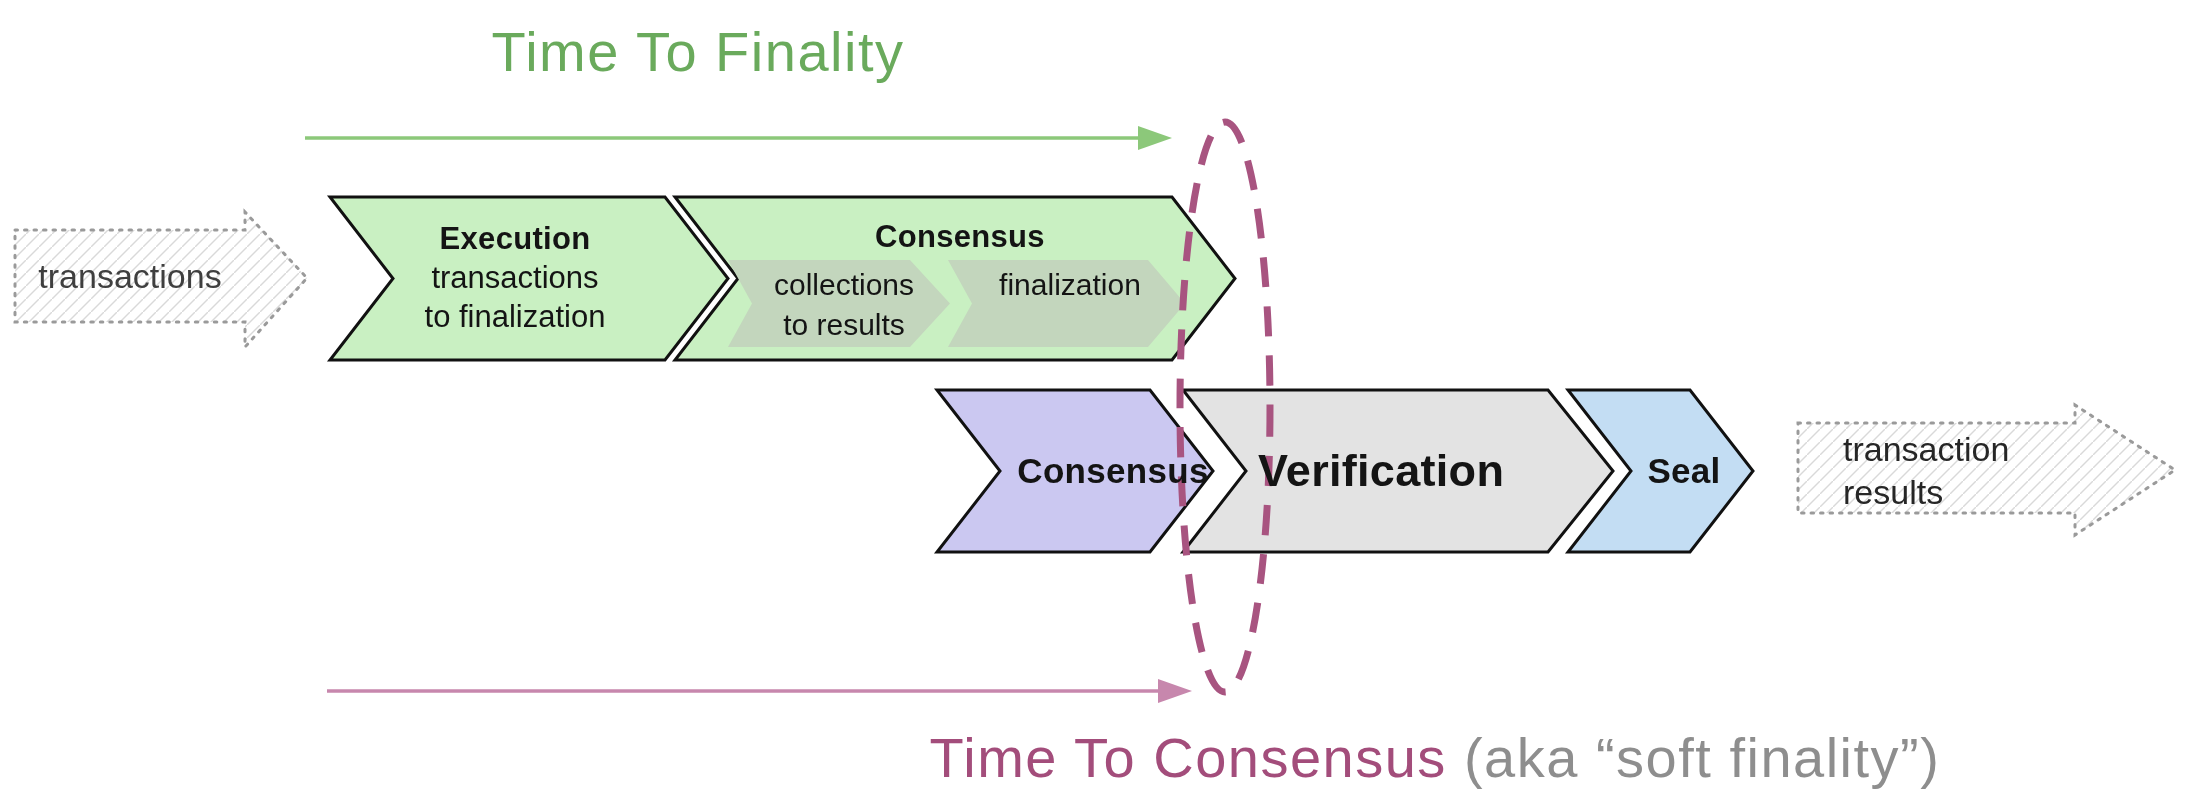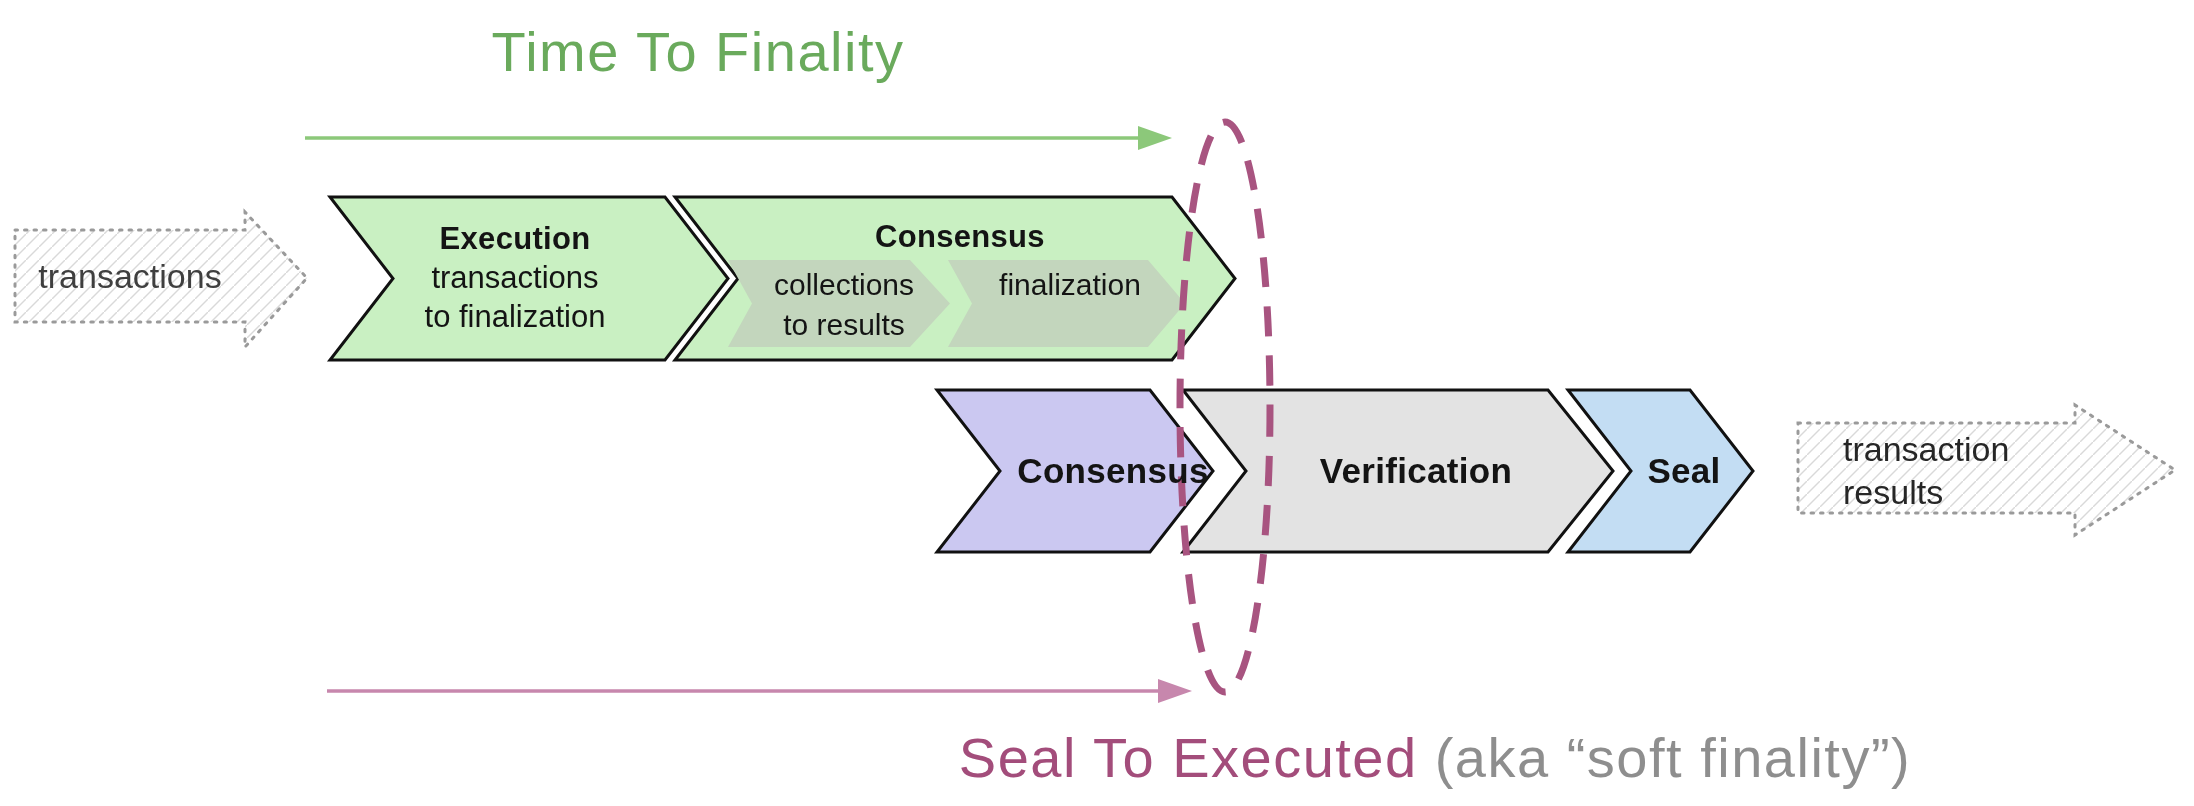--- a/index.html
+++ b/index.html
@@ -33,21 +33,21 @@
     left:1843px;top:428px;width:260px;
     font-size:34px;line-height:43px;color:#262626;text-align:left;
   }
 
   
   .lbl-collectors{left:385px;top:219px;width:260px;font-size:31px;line-height:39px;}
   .lbl-consensus-title{left:810px;top:205px;width:300px;font-size:31px;line-height:38px;margin-top:13px;}
   .lbl-substep1{left:744px;top:265px;width:200px;font-size:30px;line-height:40px;}
   .lbl-substep2{left:970px;top:265px;width:200px;font-size:30px;line-height:40px;}
   .lbl-execution{left:1013px;top:450px;width:200px;font-size:35px;line-height:42px;}
-  .lbl-verification{left:1316px;top:450px;width:200px;font-size:35px;line-height:42px;}
+  .lbl-verification{left:1258px;top:450px;width:200px;font-size:45px;line-height:42px;}
   .lbl-seal{left:1604px;top:450px;width:160px;font-size:35px;line-height:42px;}
   .bold{font-weight:bold;letter-spacing:0.3px;}
 </style>
 </head>
 <body>
 
 <div class="canvas">
 
   <svg class="layer" viewBox="0 0 2194 806">
     <defs>
@@ -78,21 +78,21 @@
 
     <line x1="327" y1="691" x2="1158" y2="691" stroke-width="3.5" stroke="#c787ad"></line>
     <polygon points="1158,679 1192,691 1158,703" fill="#c787ad"></polygon>
 
     <ellipse cx="1225" cy="407" rx="45" ry="285" fill="none" stroke-width="7" stroke-dasharray="30 19" stroke="#a85480"></ellipse>
   </svg>
 
   <div class="label title-top nowrap" style="color: rgb(106, 170, 92);">Time To Finality</div>
 
   <div class="label title-bottom nowrap">
-    <span style="color: rgb(163, 77, 123);">Seal To Executed</span><span style="color: rgb(142, 142, 142);"> (aka “soft finality”)</span>
+    <span style="color: rgb(163, 77, 123);">Time To Consensus</span><span style="color: rgb(142, 142, 142);"> (aka “soft finality”)</span>
   </div>
 
   <div class="label lbl-input">transactions</div>
 
   <div class="label lbl-output">
     <div>transaction</div>
     <div>results</div>
   </div>
 
   <div class="label lbl-collectors">

